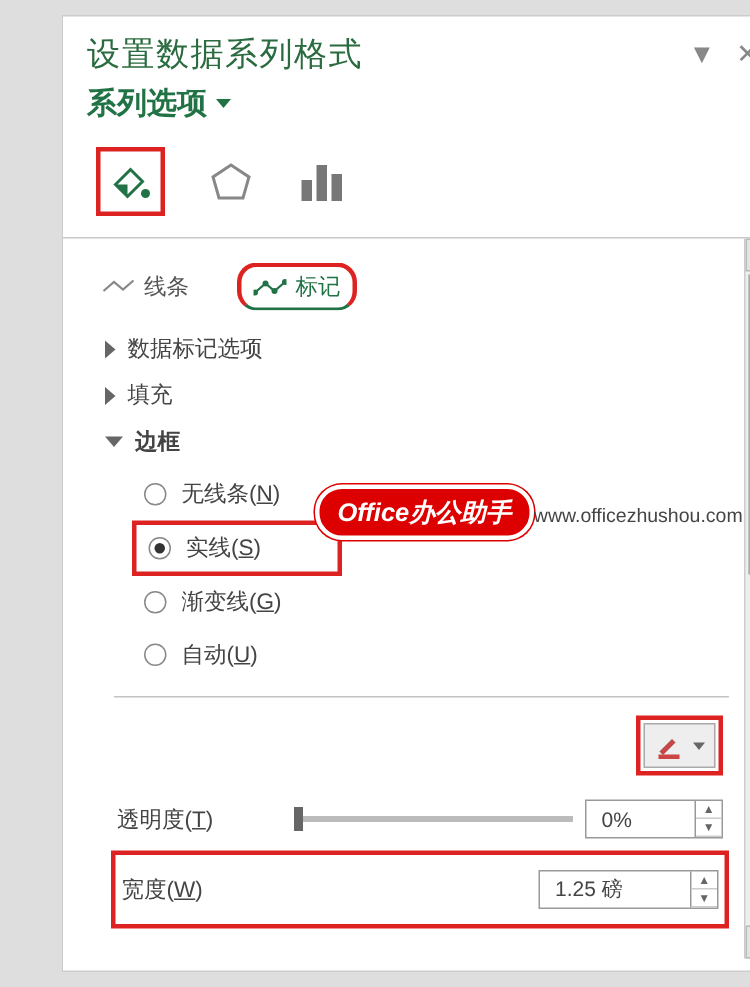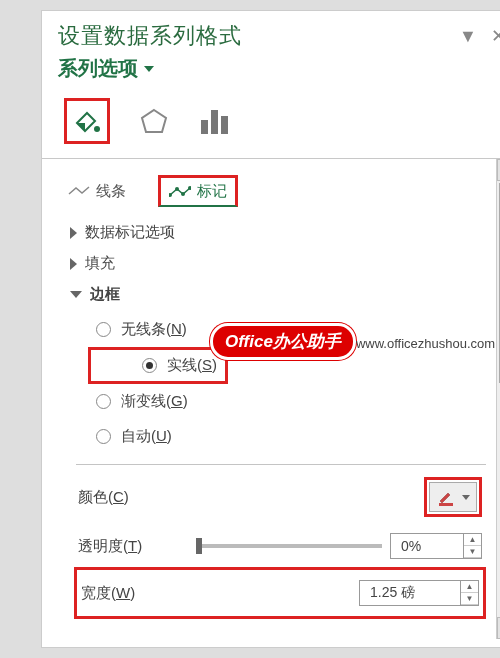--- a/index.html
+++ b/index.html
@@ -150,21 +150,21 @@
 
   <div class="content">
 
     <div class="subtabs">
       <div class="subtab">
         <svg width="22" height="14">
             <path d="M1 10 L8 4 L14 9 L21 3" stroke="#888" stroke-width="1.5" fill="none"></path>
           </svg>
         <span>线条</span>
       </div>
-      <div class="subtab sel hl-red-tight" style="padding:4px 8px;">
+      <div class="subtab sel hl-red-tight" style="padding:4px 8px;border-radius:13px;">
         <svg width="22" height="14">
           <path d="M1 10 L8 4 L14 9 L21 3" stroke="#217346" stroke-width="1.5" fill="none"></path>
           <circle cx="1" cy="10" r="2" fill="#217346"></circle>
             <circle cx="8" cy="4" r="2" fill="#217346"></circle>
           <circle cx="14" cy="9" r="2" fill="#217346"></circle>
             <circle cx="21" cy="3" r="2" fill="#217346"></circle>
         </svg>
         <span>标记</span>
       </div>
     </div>
@@ -182,38 +182,37 @@
     <div class="section">
       <span class="tri tri-d"></span>
       <span style="font-weight:bold;">边框</span>
     </div>
 
     <div class="opts">
       <div class="opt">
         <span class="radio"></span>
         <span><span>无线条</span>(<span class="key">N</span>)</span>
       </div>
-      <div class="opt hl-red-tight" style="padding:6px 8px; margin-left:-8px; width:140px;justify-content:flex-end;">
+      <div class="opt hl-red-tight" style="padding:6px 8px; margin-left:-8px; width:140px;">
         <span class="radio sel"></span>
         <span><span>实线</span>(<span class="key">S</span>)</span>
       </div>
       <div class="opt">
         <span class="radio"></span>
         <span><span>渐变线</span>(<span class="key">G</span>)</span>
       </div>
       <div class="opt">
         <span class="radio"></span>
         <span><span>自动</span>(<span class="key">U</span>)</span>
       </div>
     </div>
 
     <div class="hr"></div>
 
     <div class="prop-row">
-      <div class="prop-lbl"><span>颜色</span>(<span class="key">C</span>)</div>
       <div class="prop-ctrl">
         <span class="hl-red-tight" style="padding:2px;">
           <span class="color-btn">
             <svg width="20" height="20">
               <path d="M4 14 L12 6 L14 8 L6 16 Z" fill="#c44" stroke="#833" stroke-width="0.5"></path>
               <rect x="3" y="16" width="14" height="3" fill="#c44"></rect>
             </svg>
             <span class="dd-ar"></span>
           </span>
         </span>

